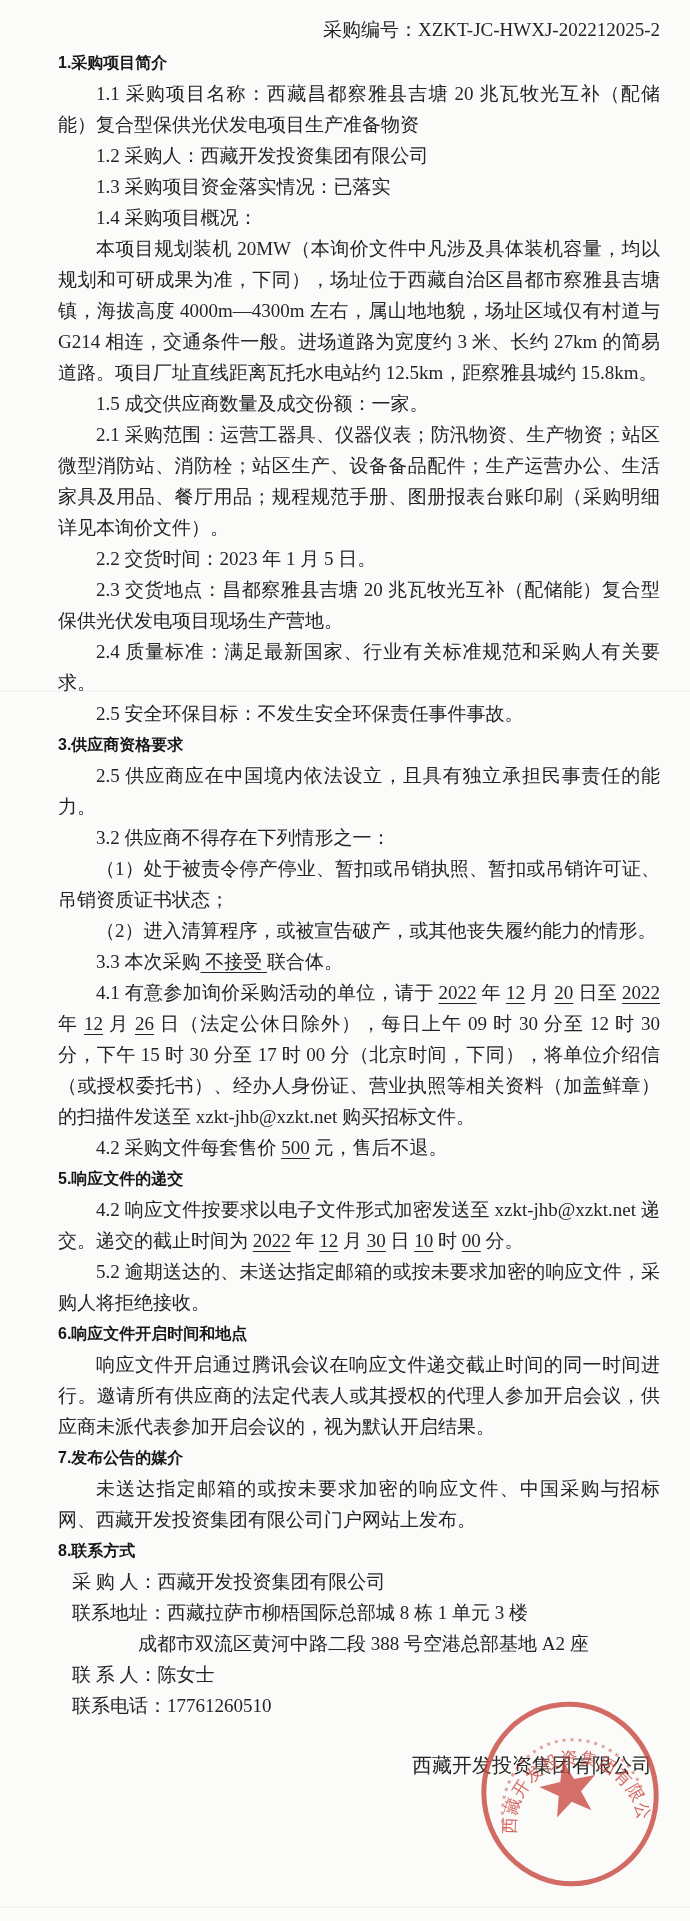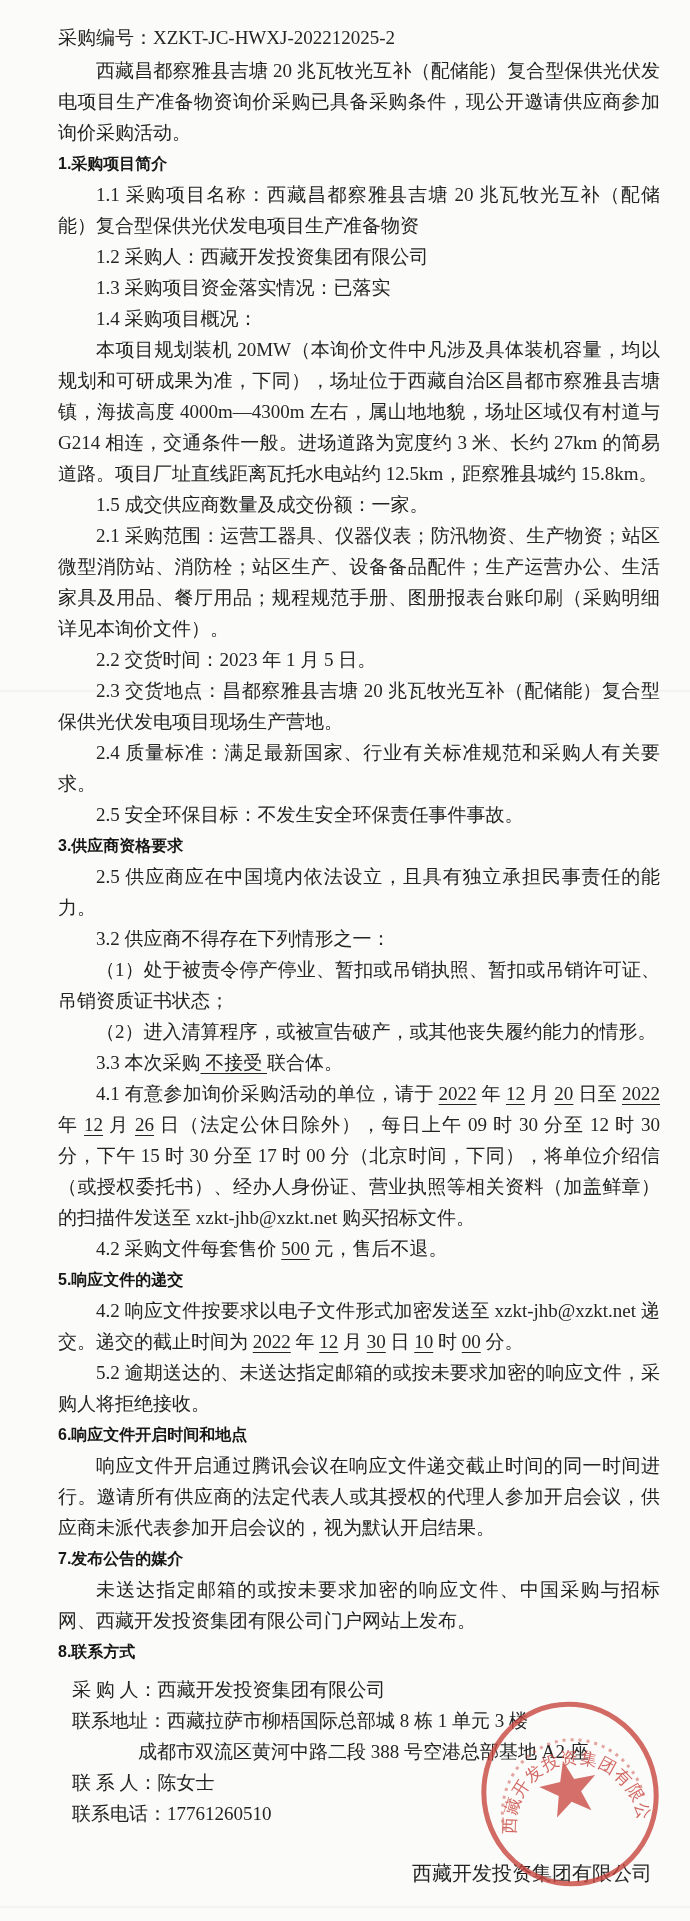--- a/index.html
+++ b/index.html
@@ -16,41 +16,41 @@
     overflow: hidden;
     color: #242424;
     font-family: "Liberation Serif", "DejaVu Serif", serif;
     font-size: 19px;
     line-height: 31px;
   }
   .doc {
     padding: 6px 30px 0 58px;
   }
   .doc-header {
-    text-align: left;
-    margin: 16px 0 2px 0;
+    text-align: right;
+    margin: 8px 0 2px 0;
   }
   .h {
     font-family: "Liberation Sans", "DejaVu Sans", sans-serif;
     font-weight: 700;
     font-size: 16px;
     line-height: 31px;
     margin: 0;
     color: #171717;
   }
   .p {
     margin: 0;
     text-indent: 2em;
     text-align: justify;
   }
   .u {
     text-decoration: underline;
     text-underline-offset: 4px;
   }
-  .contact-block { padding-left: 14px; margin-top: 7px; }
+  .contact-block { padding-left: 14px; }
   .contact-line { margin: 0; text-indent: 0; }
   .addr-cont { padding-left: 66px; }
   .sig-block {
     margin-top: 28px;
     position: relative;
   }
   .sig-company {
     margin: 0;
     text-align: right;
     padding-right: 8px;
@@ -79,21 +79,20 @@
   }
 </style>
 </head>
 <body>
 
 <div class="page">
   <div class="doc">
 
     <p class="doc-header">采购编号：XZKT-JC-HWXJ-202212025-2</p>
 
-    <p class="p">西藏昌都察雅县吉塘 20 兆瓦牧光互补（配储能）复合型保供光伏发电项目生产准备物资询价采购已具备采购条件，现公开邀请供应商参加询价采购活动。</p>
 
     <h2 class="h">1.采购项目简介</h2>
     <p class="p">1.1 采购项目名称：西藏昌都察雅县吉塘 20 兆瓦牧光互补（配储能）复合型保供光伏发电项目生产准备物资</p>
     <p class="p">1.2 采购人：西藏开发投资集团有限公司</p>
     <p class="p">1.3 采购项目资金落实情况：已落实</p>
     <p class="p">1.4 采购项目概况：</p>
     <p class="p">本项目规划装机 20MW（本询价文件中凡涉及具体装机容量，均以规划和可研成果为准，下同），场址位于西藏自治区昌都市察雅县吉塘镇，海拔高度 4000m—4300m 左右，属山地地貌，场址区域仅有村道与 G214 相连，交通条件一般。进场道路为宽度约 3 米、长约 27km 的简易道路。项目厂址直线距离瓦托水电站约 12.5km，距察雅县城约 15.8km。</p>
     <p class="p">1.5 成交供应商数量及成交份额：一家。</p>
 
     <p class="p">2.1 采购范围：运营工器具、仪器仪表；防汛物资、生产物资；站区微型消防站、消防栓；站区生产、设备备品配件；生产运营办公、生活家具及用品、餐厅用品；规程规范手册、图册报表台账印刷（采购明细详见本询价文件）。</p>

